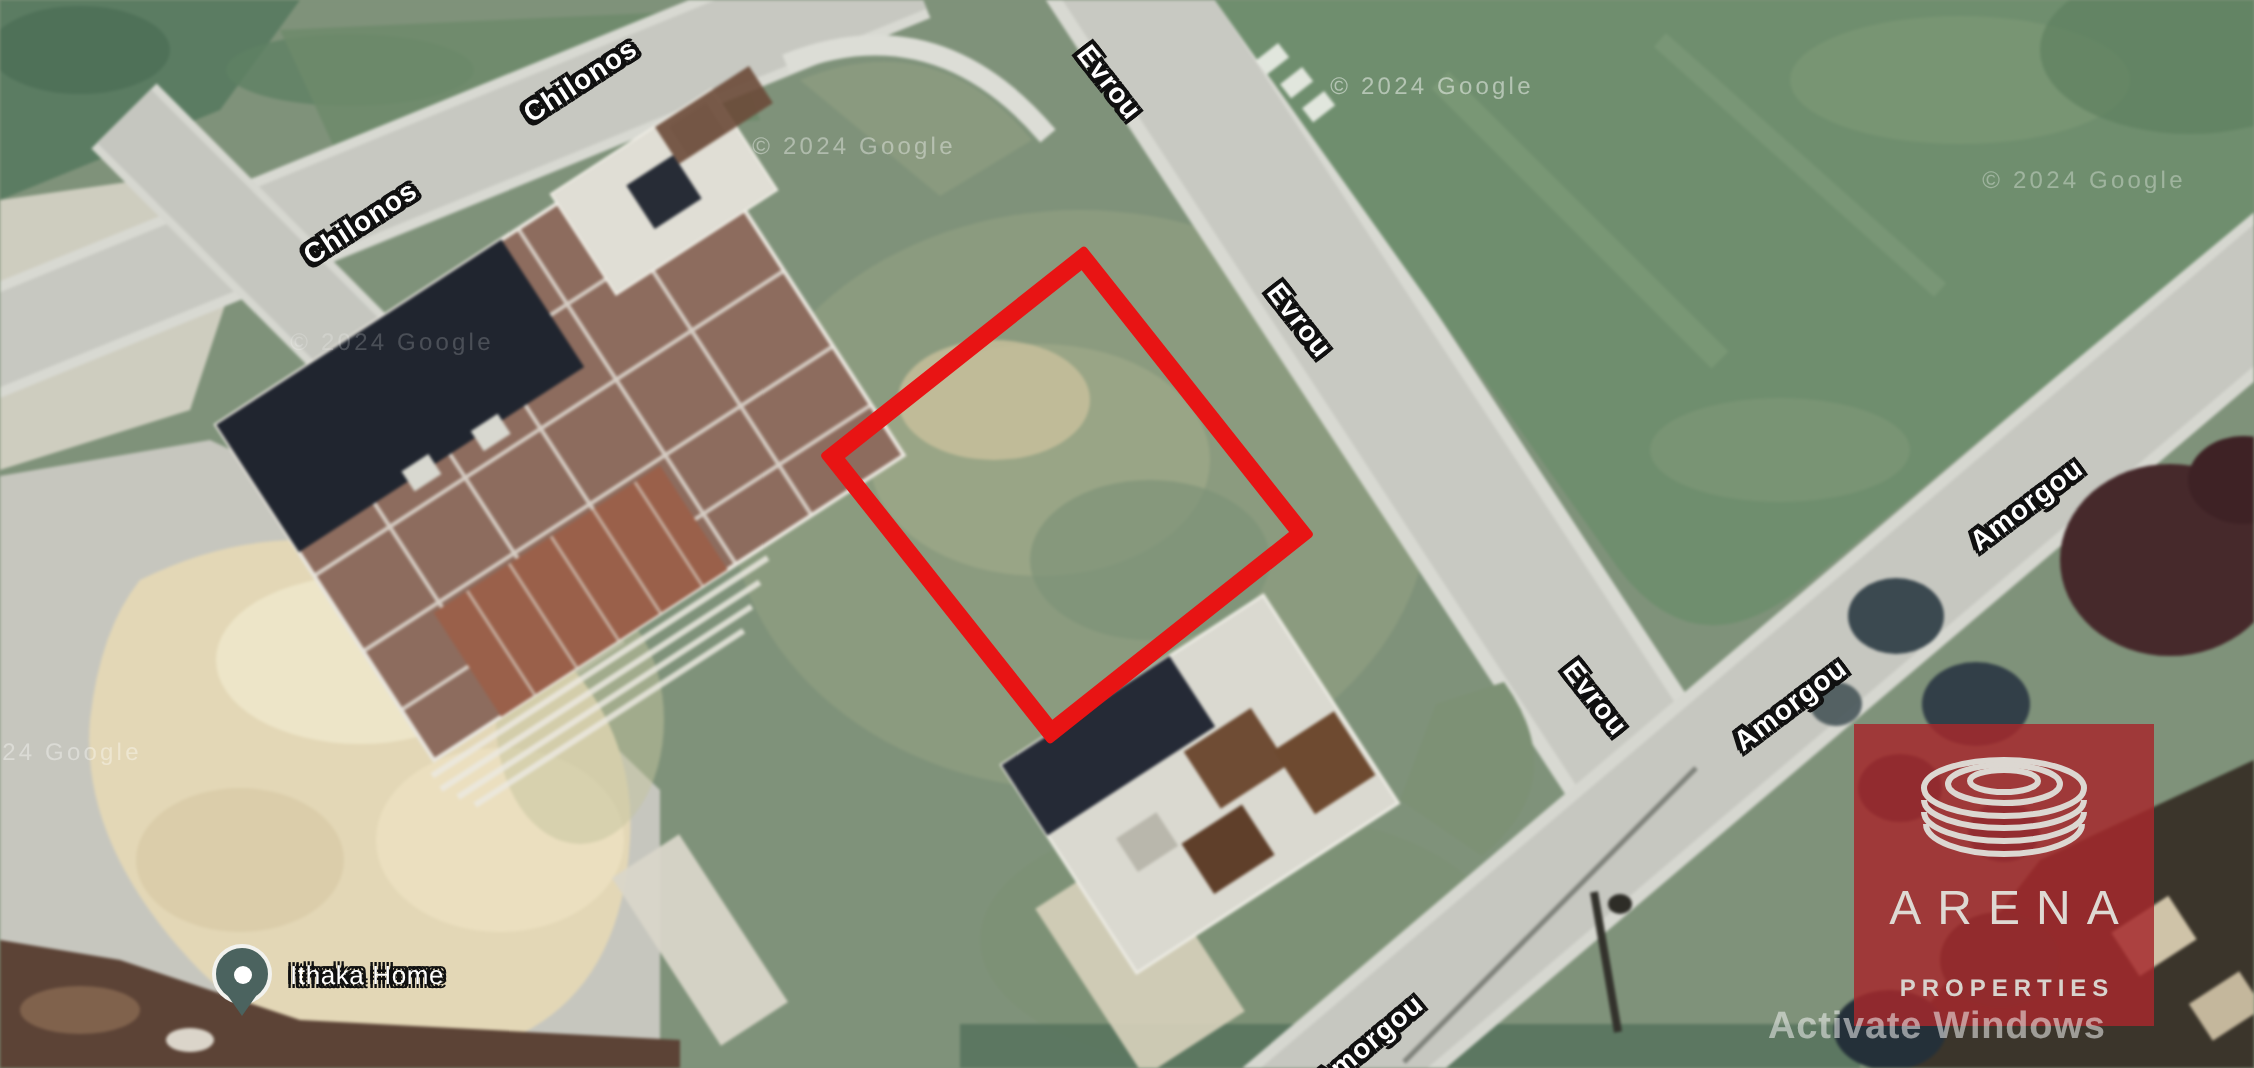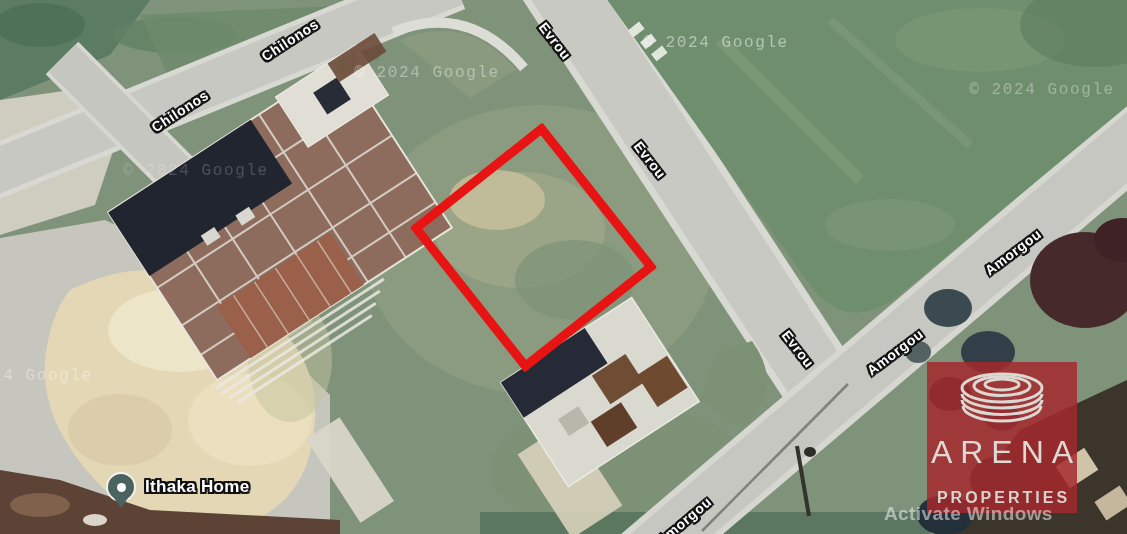--- a/index.html
+++ b/index.html
@@ -17,53 +17,53 @@
   
   .street{
     position:absolute;color:#fff;font-weight:700;font-size:14px;letter-spacing:.6px;
     white-space:nowrap;transform:translate(-50%,-50%) rotate(var(--rot,0deg));
     text-shadow:-2px -2px 0 #101010,0 -2px 0 #101010,2px -2px 0 #101010,
                 -2px 0 0 #101010,2px 0 0 #101010,
                 -2px 2px 0 #101010,0 2px 0 #101010,2px 2px 0 #101010;
   }
   .wm{
     position:absolute;transform:translate(-50%,-50%);
-    color:rgba(255,255,255,.48);font-size:16px;letter-spacing:1.6px;white-space:nowrap;font-family:Liberation Mono, monospace;
+    color:rgba(255,255,255,.48);font-size:12px;letter-spacing:1.6px;white-space:nowrap;
   }
   
   .place{position:absolute;left:106px;top:472px;display:flex;align-items:center;gap:9px;}
   .pin{position:relative;width:30px;height:40px;}
   .pin-circle{
     width:30px;height:30px;border-radius:50%;background:#4b635f;
     border:2px solid #f2f2ee;box-sizing:border-box;
     display:flex;align-items:center;justify-content:center;
   }
   .pin-dot{width:9px;height:9px;border-radius:50%;background:#ffffff;}
   .pin-tail{
     position:absolute;left:50%;top:26px;transform:translateX(-50%);
     width:0;height:0;border:7px solid transparent;border-top:10px solid #4b635f;
   }
   .place-text{
-    color:#fff;font-size:17px;font-weight:700;letter-spacing:.3px;margin-bottom:10px;
+    color:#fff;font-size:13px;font-weight:400;letter-spacing:.3px;margin-bottom:10px;
     text-shadow:-2px -2px 0 #101010,0 -2px 0 #101010,2px -2px 0 #101010,
                 -2px 0 0 #101010,2px 0 0 #101010,
                 -2px 2px 0 #101010,0 2px 0 #101010,2px 2px 0 #101010;
   }
   
   .agency{
     position:absolute;left:927px;top:362px;width:150px;height:151px;
     background:rgba(166,41,44,.84);
     display:flex;flex-direction:column;align-items:center;justify-content:center;
   }
   .agency-coil{margin-bottom:4px;}
   .agency-title{
-    color:#ded9d3;font-size:32px;font-weight:500;letter-spacing:8px;text-indent:8px;line-height:1.05;
+    color:#ded9d3;font-size:24px;font-weight:500;letter-spacing:8px;text-indent:8px;line-height:1.05;
   }
   .agency-sub{
-    color:#d8d3cd;font-size:16px;font-weight:700;letter-spacing:3px;text-indent:3px;margin-top:20px;
+    color:#d8d3cd;font-size:12px;font-weight:700;letter-spacing:3px;text-indent:3px;margin-top:20px;
   }
   .os-wm{
     position:absolute;left:884px;top:503px;color:rgba(240,240,240,.55);
     font-size:19px;font-weight:700;letter-spacing:.4px;white-space:nowrap;
   }
 </style>
 </head>
 <body>
 
 <div class="stage">

